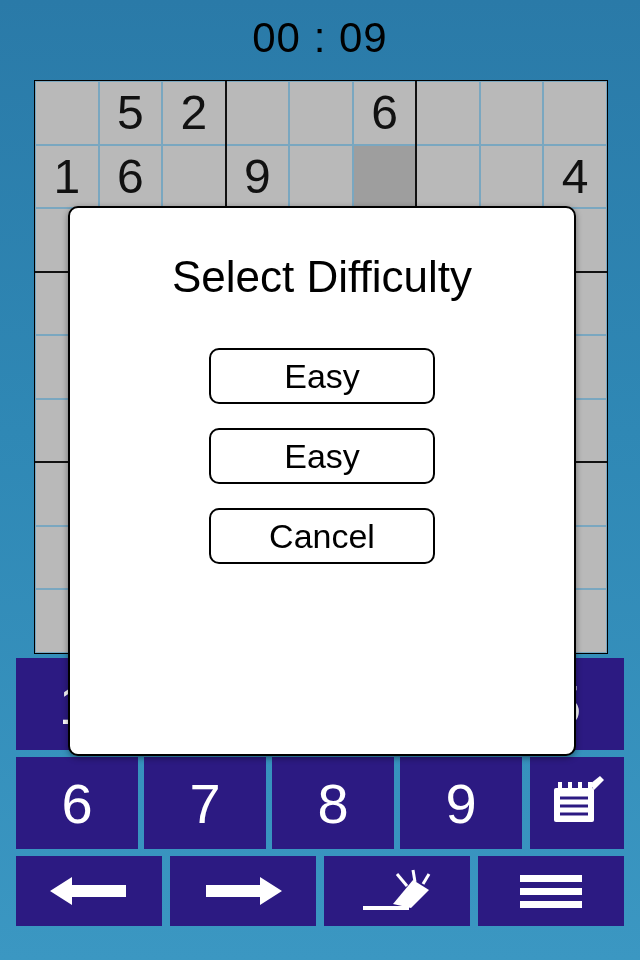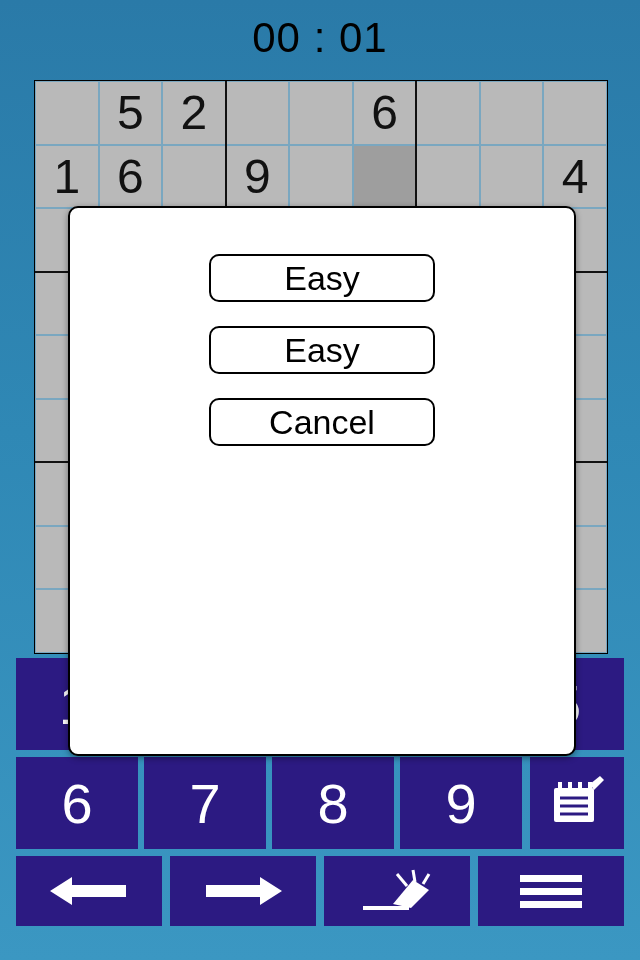--- a/index.html
+++ b/index.html
@@ -22,29 +22,29 @@
 .key{flex:1;height:92px;background:#2c1a82;color:#fff;font-size:56px;display:flex;align-items:center;justify-content:center;font-weight:300}
 .noterow{position:absolute;left:530px;top:757px;width:94px;height:92px;background:#2c1a82;display:flex;align-items:center;justify-content:center}
 
 
 .toolrow{position:absolute;left:16px;top:856px;width:608px;display:flex;gap:8px}
 .tool{flex:1;height:70px;background:#2c1a82;display:flex;align-items:center;justify-content:center}
 
 
 .modal{position:absolute;left:68px;top:206px;width:504px;height:546px;background:#fff;border:2px solid #000;border-radius:10px;box-shadow:0 2px 6px rgba(0,0,0,0.4)}
 .modal-title{text-align:center;font-size:44px;color:#000;margin-top:44px;font-weight:400}
-.modal-btn{display:block;margin:24px auto 0;width:226px;height:48px;border:2px solid #000;border-radius:10px;background:#fff;font-size:34px;font-family:inherit;cursor:pointer}
+.modal-btn{display:block;margin:24px auto 0;width:226px;height:56px;border:2px solid #000;border-radius:10px;background:#fff;font-size:34px;font-family:inherit;cursor:pointer}
 .modal-btn:first-of-type{margin-top:46px}
 
 svg{display:block}
 </style>
 </head>
 <body>
 
-<div class="timer">00 : 01</div>
+<div class="timer">00 : 09</div>
 
 <div class="board" id="board">
   <div class="vline" style="left:33.18%"></div>
   <div class="vline" style="left:66.5%"></div>
   <div class="hline" style="top:33.18%"></div>
   <div class="hline" style="top:66.5%"></div>
 <div class="cell"></div>
     <div class="cell">5</div>
     <div class="cell">2</div>
     <div class="cell"></div>
@@ -177,16 +177,17 @@
   <div class="tool">
     <svg width="70" height="40" viewBox="0 0 70 40">
       <rect x="4" y="4" width="62" height="7" fill="#fff"></rect>
       <rect x="4" y="17" width="62" height="7" fill="#fff"></rect>
       <rect x="4" y="30" width="62" height="7" fill="#fff"></rect>
     </svg>
   </div>
 </div>
 
 <div class="modal">
+  <div class="modal-title">Select Difficulty</div>
   <button class="modal-btn">Easy</button>
   <button class="modal-btn">Easy</button>
   <button class="modal-btn">Cancel</button>
 </div>
 
 </body></html>

